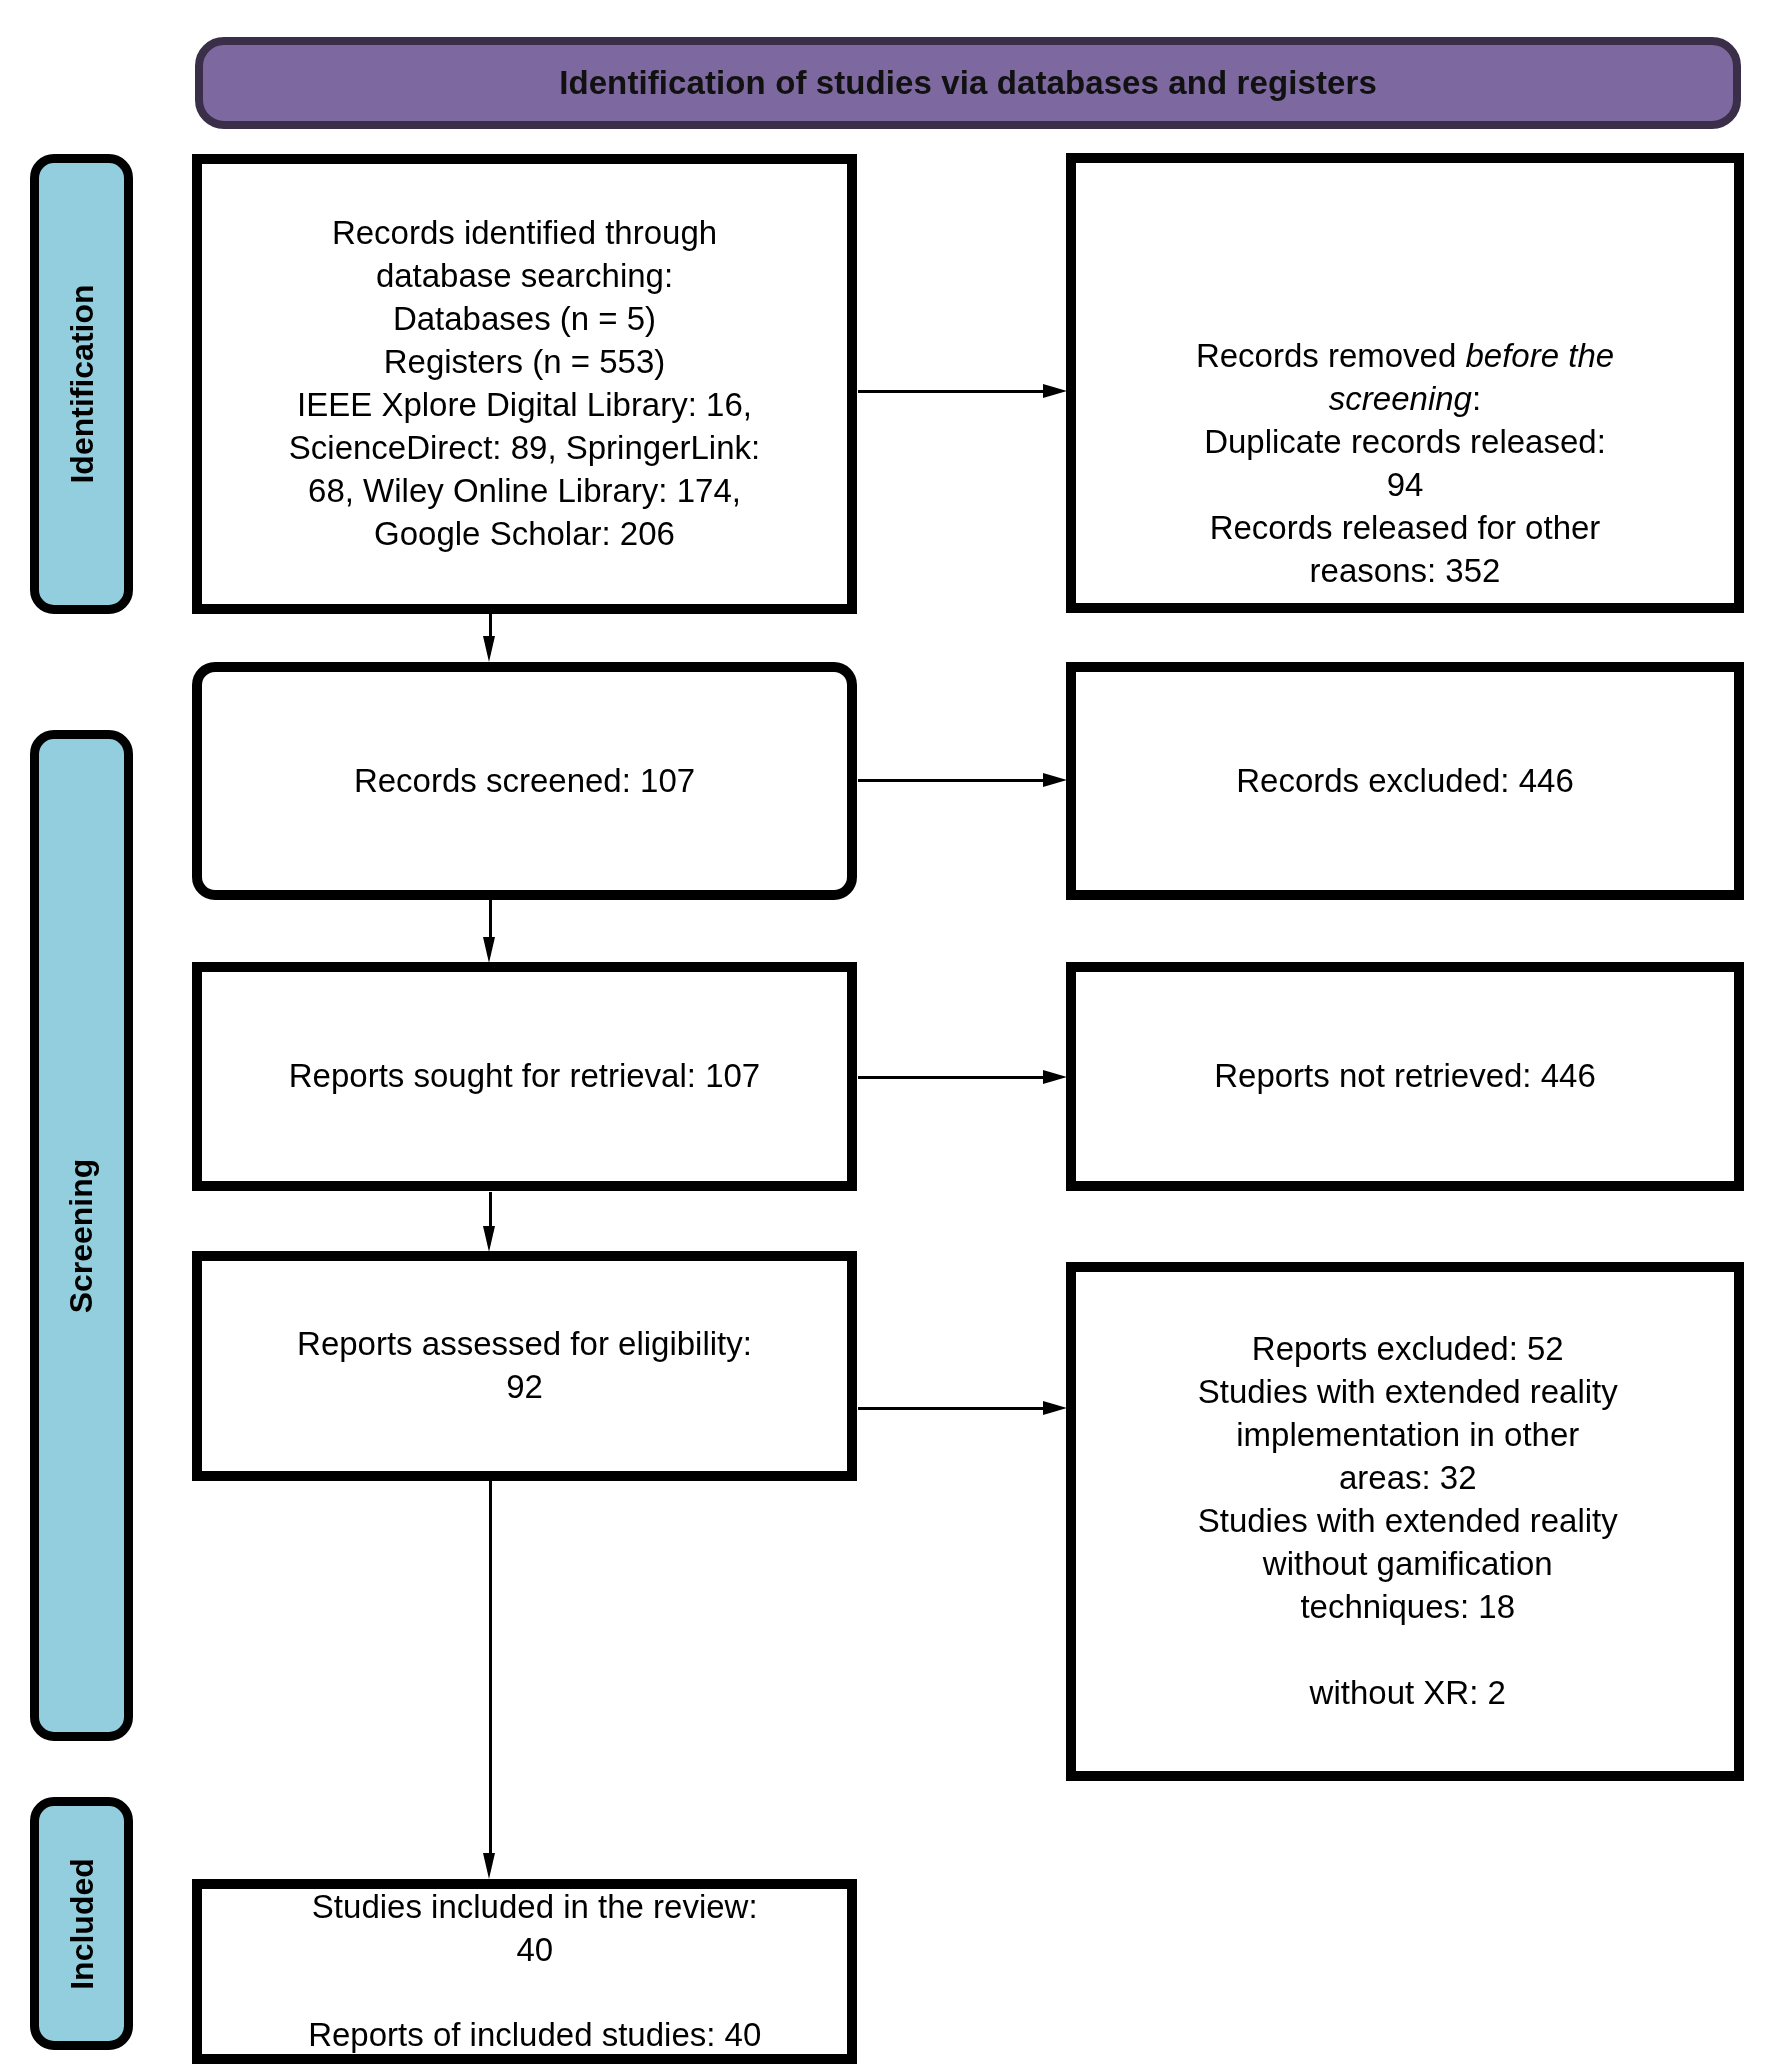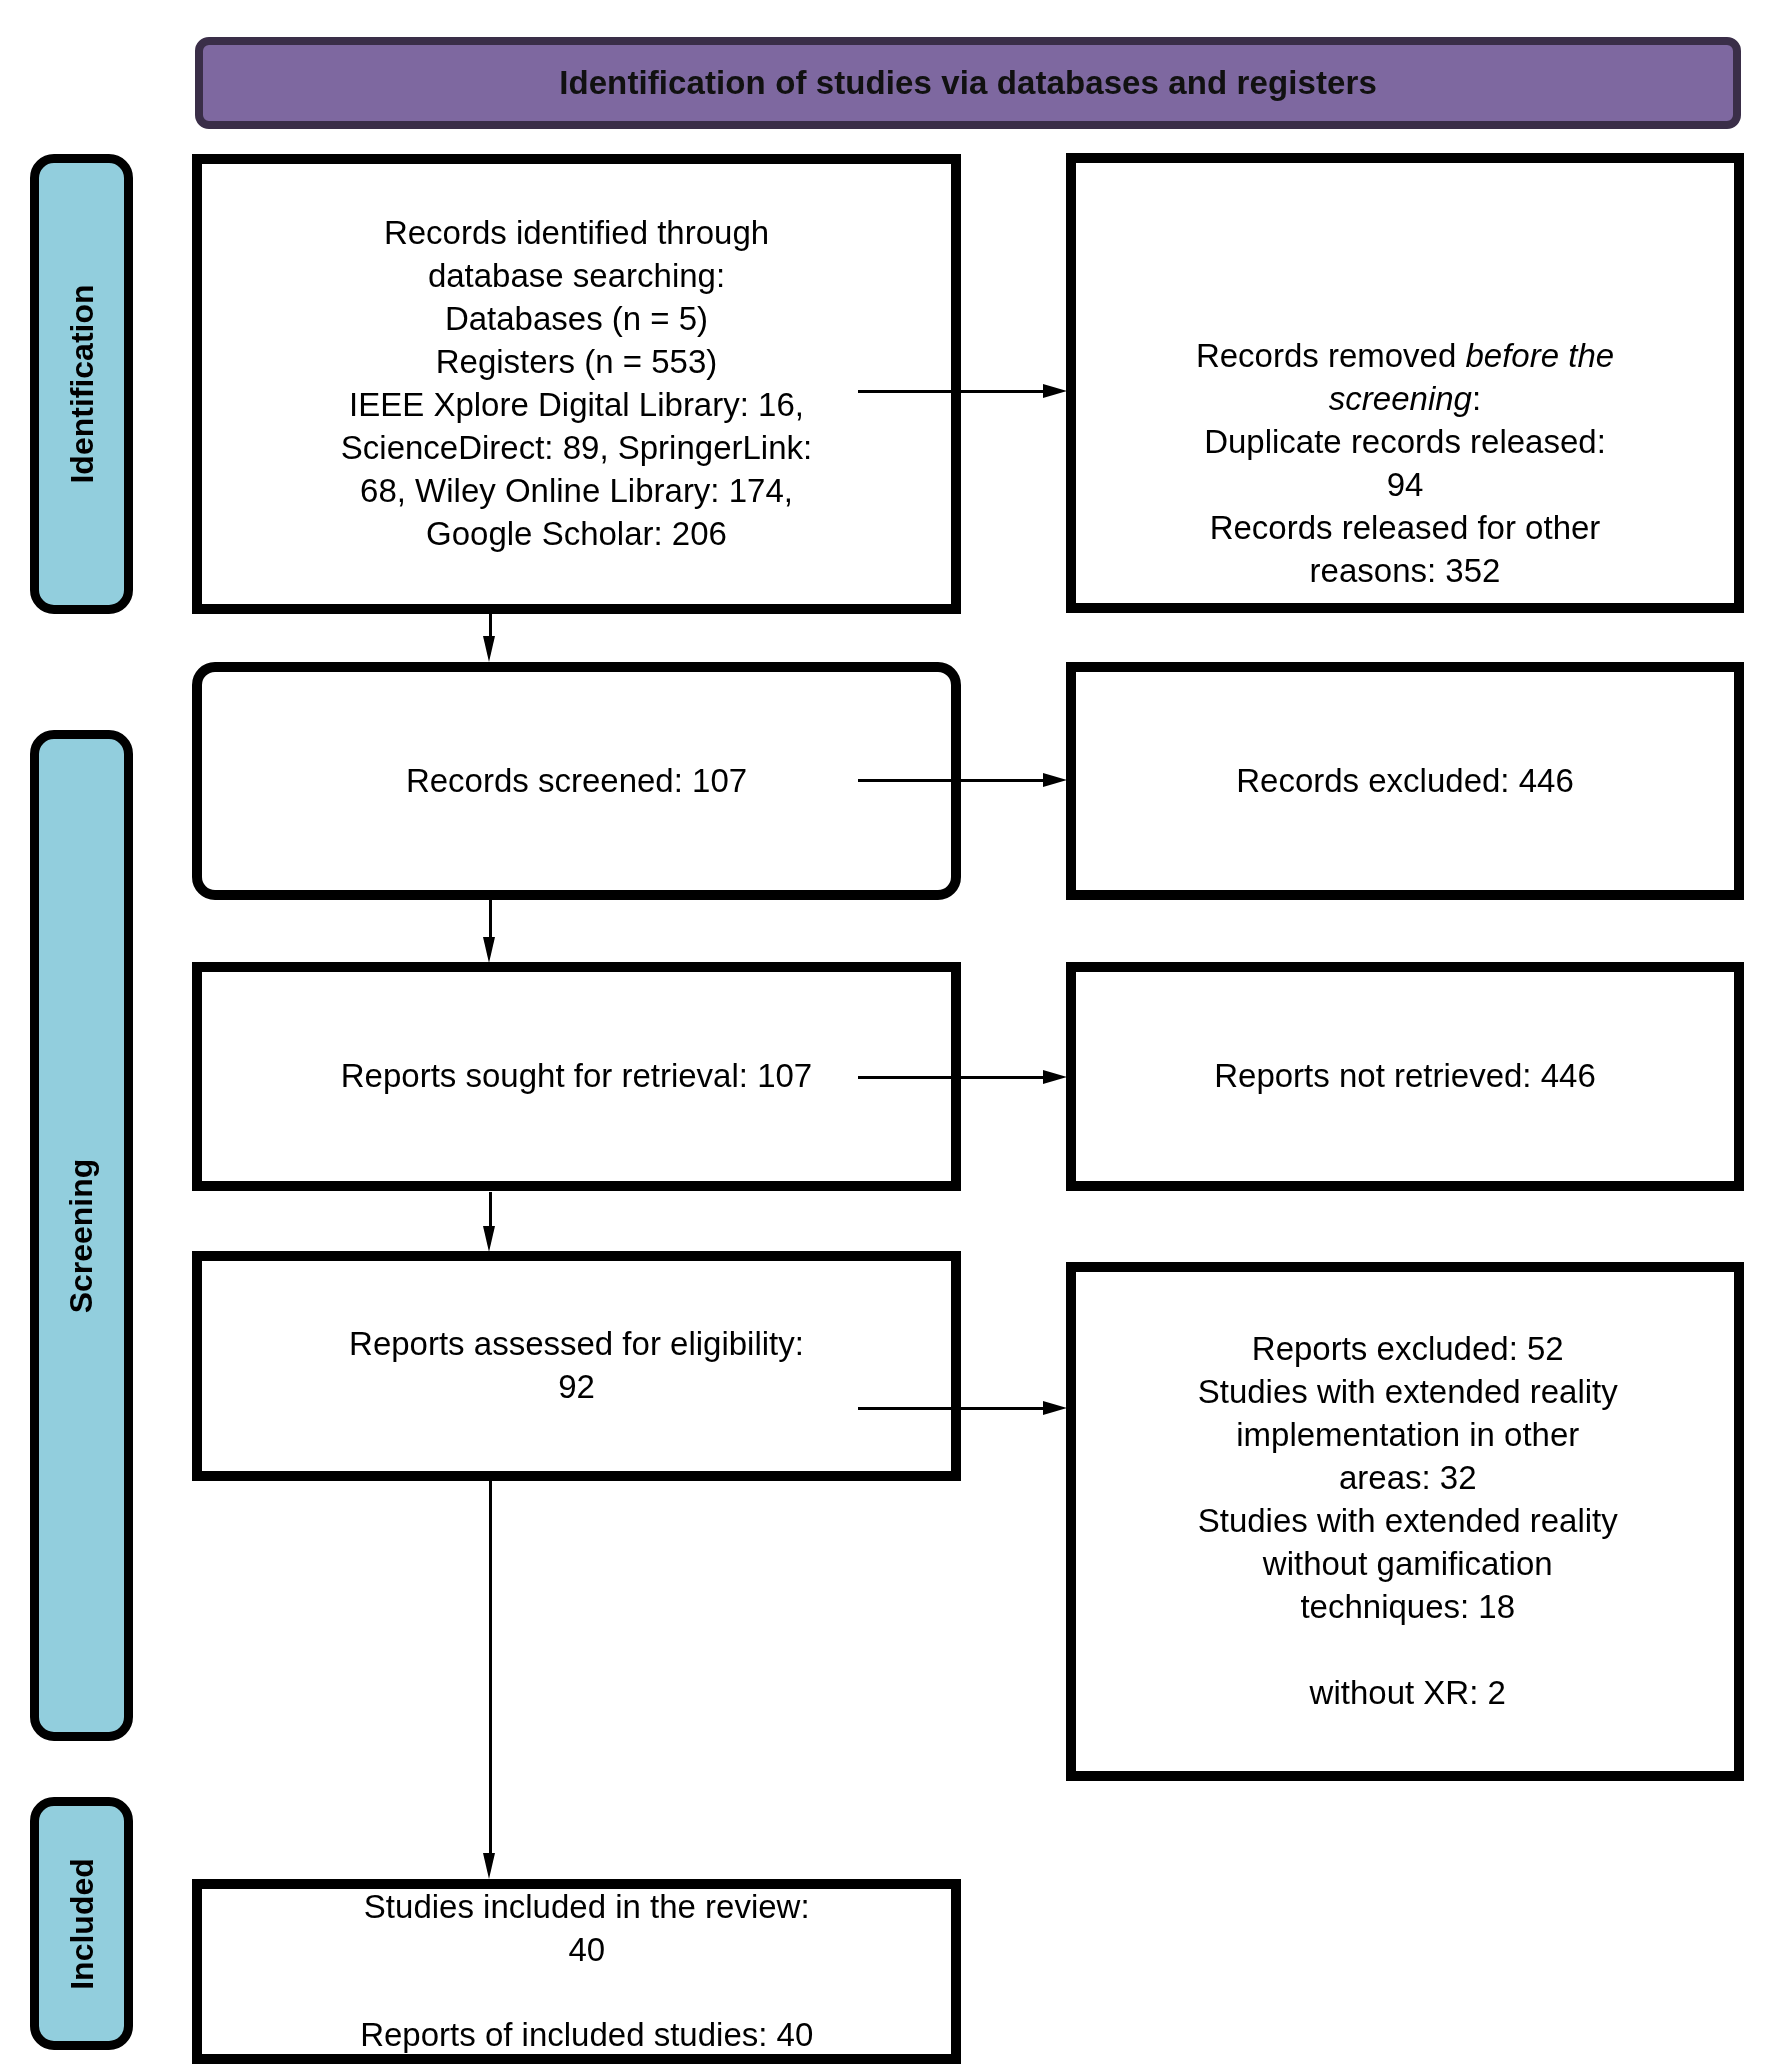--- a/index.html
+++ b/index.html
@@ -7,21 +7,21 @@
     width:1765px;height:2066px;position:relative;overflow:hidden;
     font-family:"Liberation Sans","DejaVu Sans",sans-serif;
   }
   .abs{position:absolute;box-sizing:border-box;}
 
   
   #header-banner{
     left:195px;top:37px;width:1546px;height:92px;
     background:#7E68A0;
     border:8px solid #3A2E48;
-    border-radius:14px;
+    border-radius:29px;
     display:flex;align-items:center;justify-content:center;
   }
   #header-banner .title{
     font-size:33px;font-weight:bold;color:#111111;letter-spacing:0.1px;
     text-align:center;line-height:1.1;
   }
 
   
   .stage{
     left:30px;width:103px;
@@ -46,21 +46,21 @@
     border:10.3px solid #000000;
     display:flex;align-items:center;justify-content:center;
     padding:10.3px 19.5px;
   }
   .fbox .txt{
     font-size:33px;color:#000000;line-height:1.30;
     text-align:center;width:100%;
   }
   .fbox .txt em{font-style:italic;}
 
-  .col-left{left:192px;width:769px;justify-content:center;}
+  .col-left{left:192px;width:665px;justify-content:center;}
   .col-right{left:1066px;width:678px;}
 
   #box-identified      {top:154px;height:460px;}
   #box-removed         {top:153px;height:460px;align-items:flex-end;}
   #box-screened        {top:662px;height:238px;border-radius:23px;}
   #box-excluded        {top:662px;height:238px;}
   #box-sought          {top:962px;height:229px;}
   #box-notretrieved    {top:962px;height:229px;justify-content:flex-end;}
   #box-assessed        {top:1251px;height:230px;}
   #box-reportsexcluded {top:1262px;height:519px;padding-left:25px;}

